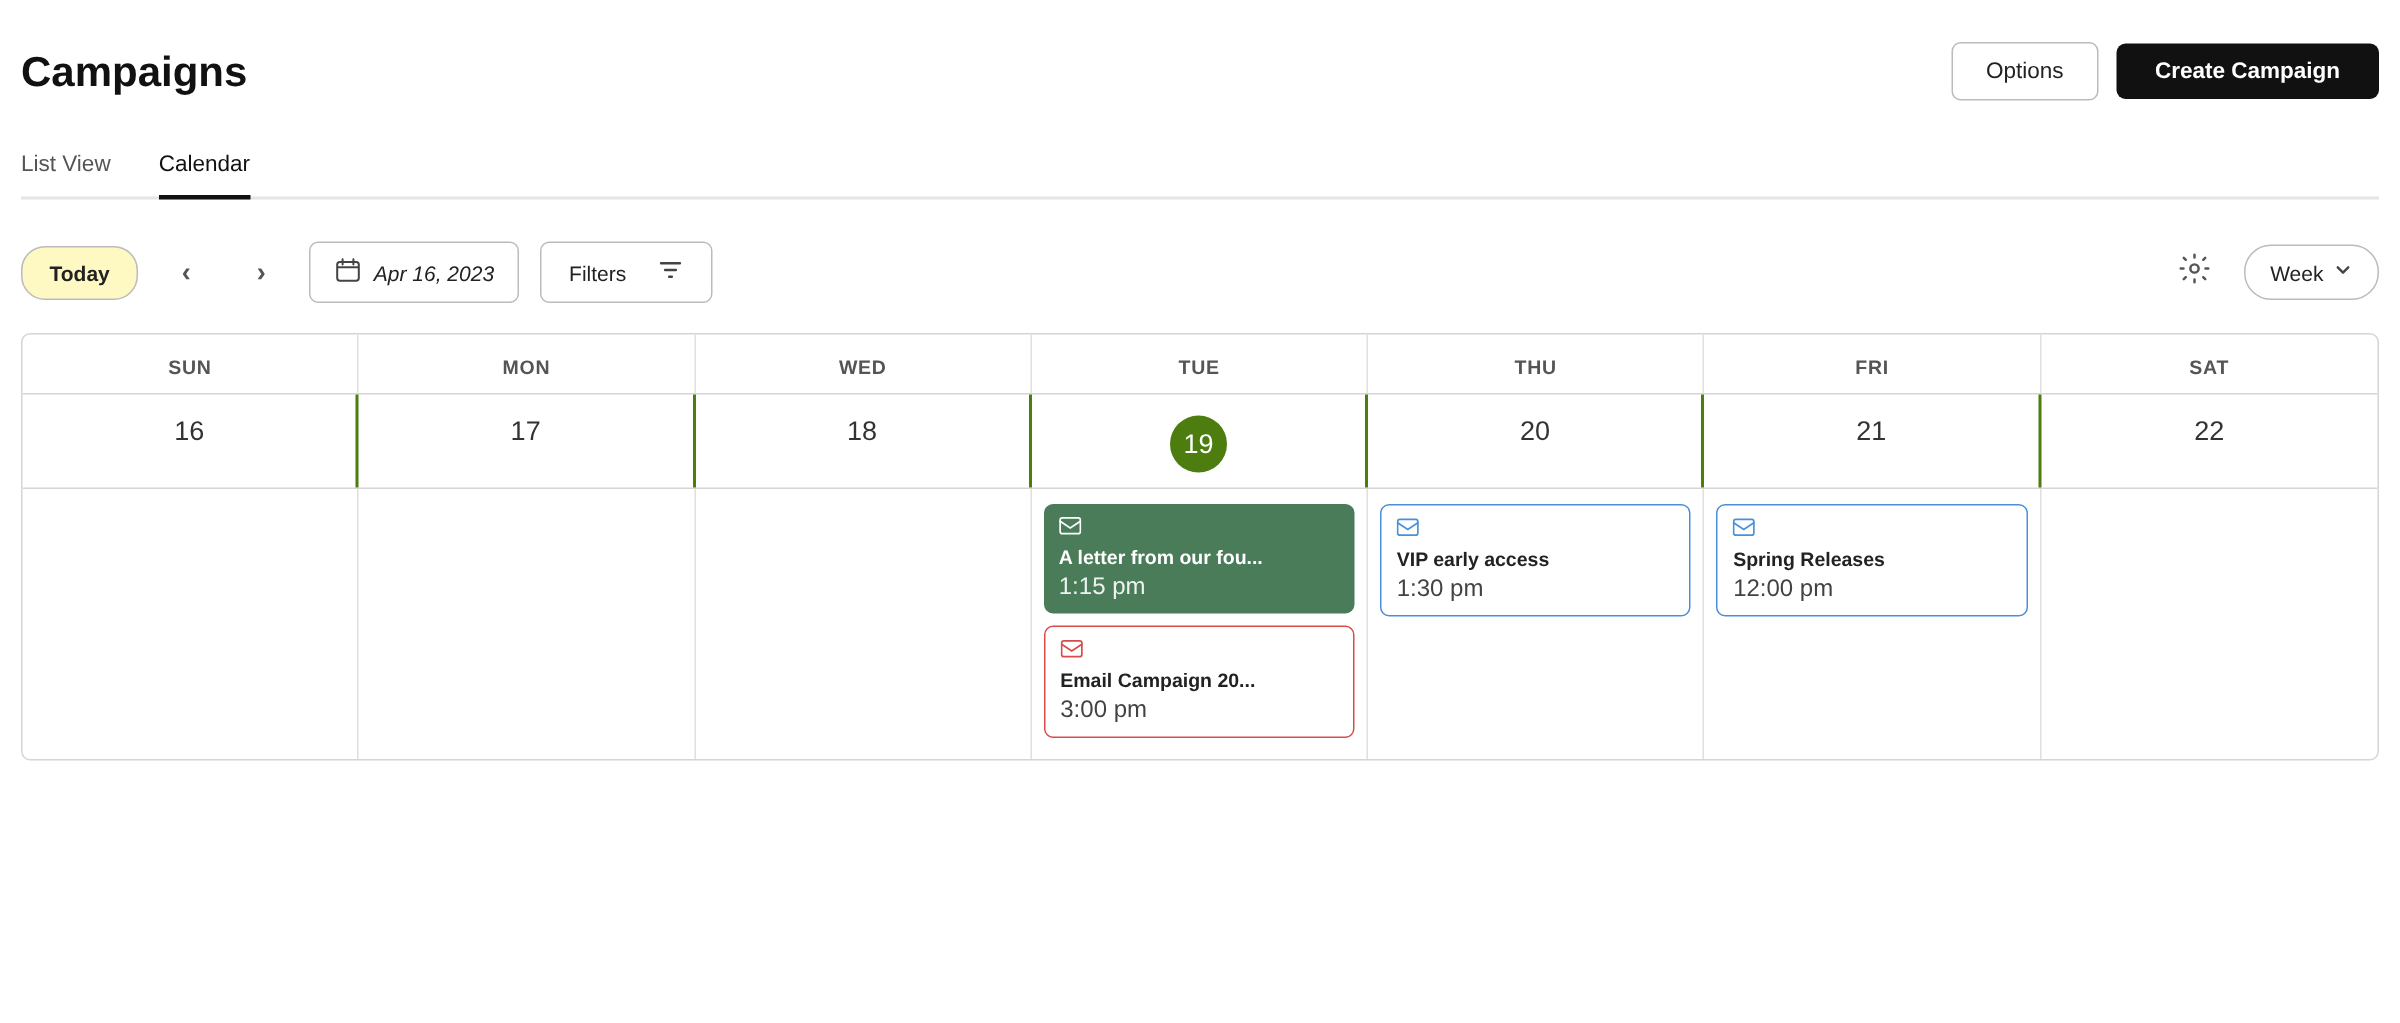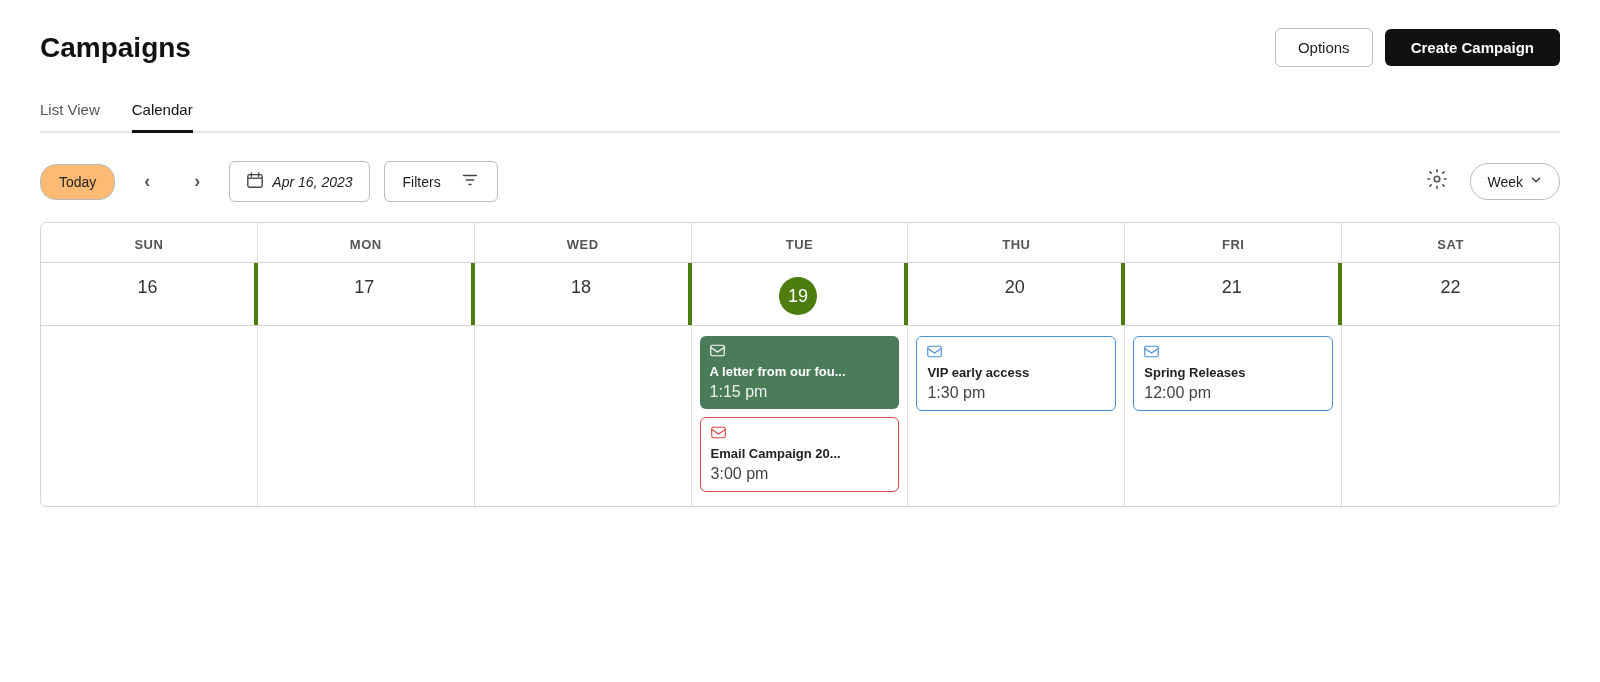--- a/index.html
+++ b/index.html
@@ -1,18 +1,18 @@
 <!DOCTYPE html>
 <html><head>
   <meta charset="utf-8">
   <style>
     * { box-sizing: border-box; margin: 0; padding: 0; }
     body { font-family: -apple-system, BlinkMacSystemFont, 'Segoe UI', sans-serif; background: #fff; color: #222; }
 
-    .page { padding: 28px 40px; }
+    .page { padding: 28px 14px; }
 
     
     .header { display: flex; align-items: center; justify-content: space-between; margin-bottom: 24px; }
     .header-title { font-size: 28px; font-weight: 600; color: #111; }
     .header-actions { display: flex; gap: 12px; align-items: center; }
     .btn-options {
       padding: 10px 22px; font-size: 15px; border: 1.5px solid #bbb; border-radius: 6px;
       background: #fff; cursor: pointer; color: #222; font-weight: 500;
     }
     .btn-create {
@@ -25,21 +25,21 @@
     .tab {
       padding: 10px 0 12px; font-size: 15px; cursor: pointer; color: #555; font-weight: 500;
       border-bottom: 3px solid transparent; margin-bottom: -2px;
     }
     .tab.active { color: #111; border-bottom: 3px solid #111; }
 
     
     .toolbar { display: flex; align-items: center; gap: 14px; margin-bottom: 20px; }
     .btn-today {
       padding: 9px 18px; font-size: 14px; border: 1.5px solid #bbb; border-radius: 16px;
-      background: #fdba74; cursor: pointer; font-weight: 400; color: #222;
+      background: #fef9c3; cursor: pointer; font-weight: 700; color: #222;
     }
     .nav-btn {
       width: 36px; height: 36px; display: flex; align-items: center; justify-content: center;
       background: none; border: none; cursor: pointer; font-size: 18px; color: #555; font-weight: 700;
     }
     .date-picker-btn {
       display: flex; align-items: center; gap: 8px;
       padding: 9px 16px; border: 1.5px solid #bbb; border-radius: 6px;
       background: #fff; cursor: pointer; font-size: 14px; color: #222; font-weight: 500; font-style: italic;
     }
@@ -65,21 +65,21 @@
     .cal-day-header {
       text-align: center; padding: 14px 0 10px; font-size: 13px; font-weight: 600;
       color: #555; border-right: 1px solid #e0e0e0; border-bottom: 1.5px solid #d5d5d5;
       text-transform: uppercase; letter-spacing: 0.04em;
     }
     .cal-day-header:last-child { border-right: none; }
 
     .calendar-date-row { display: grid; grid-template-columns: repeat(7, 1fr); border-bottom: 1.5px solid #d5d5d5; }
     .cal-date-cell {
       text-align: center; padding: 14px 0 10px; font-size: 18px; font-weight: 400;
-      color: #333; border-right: 4px solid #4d7c0f; min-height: 56px;
+      color: #333; border-right: 2px solid #4d7c0f; min-height: 56px;
     }
     .cal-date-cell:last-child { border-right: none; }
     .cal-date-cell.today { }
     .today-circle {
       display: inline-flex; align-items: center; justify-content: center;
       width: 38px; height: 38px; border-radius: 50%; background: #4d7c0f; color: #fff;
       font-size: 18px; font-weight: 500;
     }
 
     

